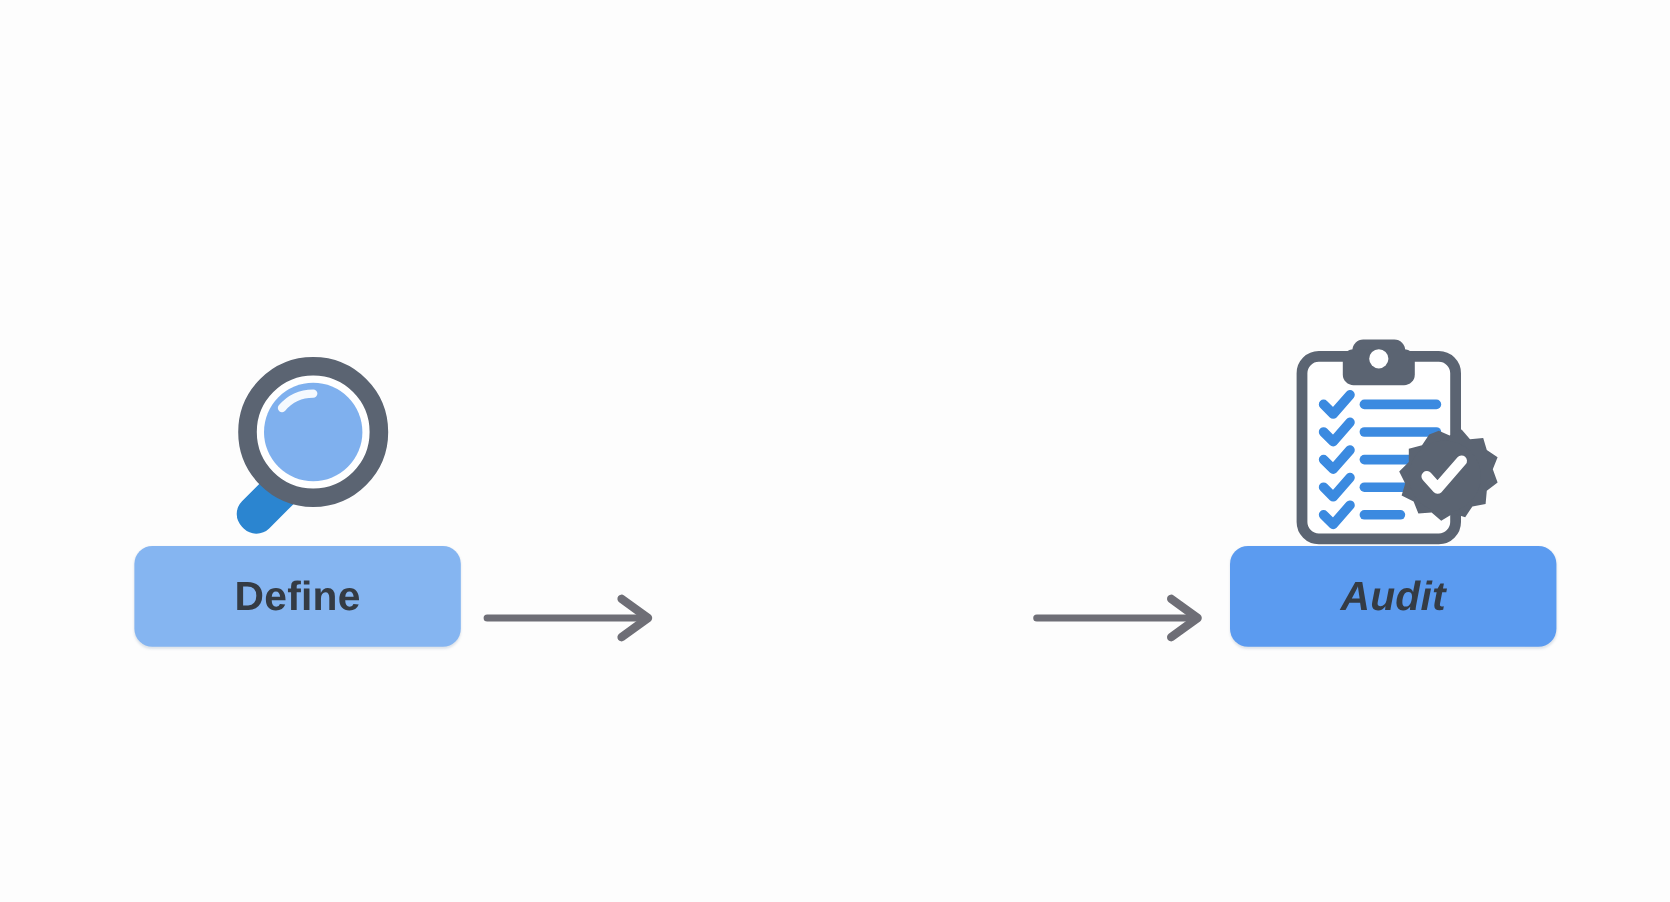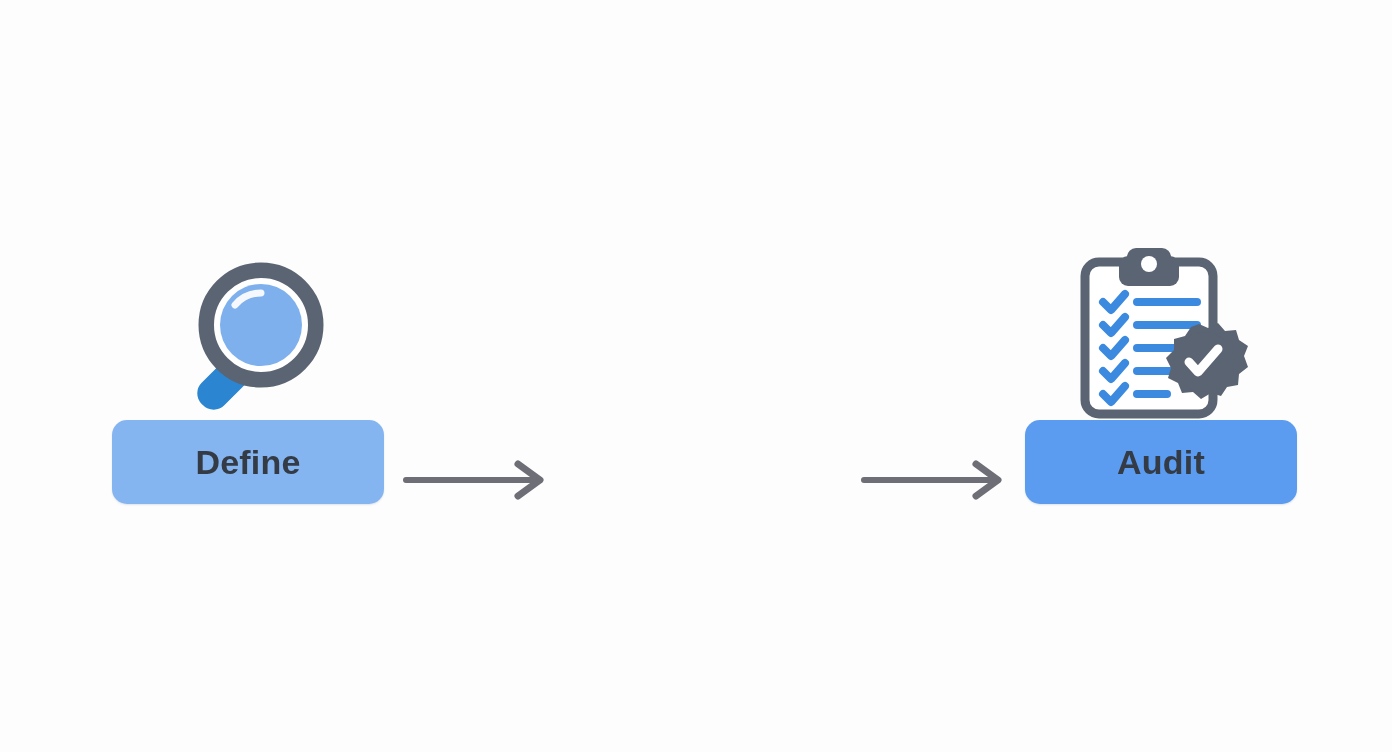--- a/index.html
+++ b/index.html
@@ -11,20 +11,21 @@
     height: 752px;
     background: #fdfdfd;
     font-family: "Liberation Sans", sans-serif;
     overflow: hidden;
   }
   #canvas {
     position: relative;
     width: 1392px;
     height: 609px;
     background: #fdfdfd;
+    margin-top: 35px;
   }
 
   
   .step {
     position: absolute;
     display: flex;
     flex-direction: column;
     align-items: center;
   }
   .step-icon {
@@ -47,21 +48,21 @@
     font-size: 34px;
     font-weight: 600;
     letter-spacing: 0.2px;
     color: #343b44;
     line-height: 1;
   }
 
   
   #step-define  { left: 112px;  top: 235px; }
   #step-analyze { left: 569px;  top: 235px; }
-  #step-audit   { left: 1025px; top: 235px; }
+  #step-audit   { left: 1025px; top: 235px; font-style: italic; }
 
   #step-define .step-pill  { background: #85b5f1; }
   #step-analyze .step-pill { background: #5b9bf0; }
   #step-audit .step-pill   { background: #5b9bf0; }
 
   
   .arrow {
     position: absolute;
     top: 458px;
     width: 160px;

